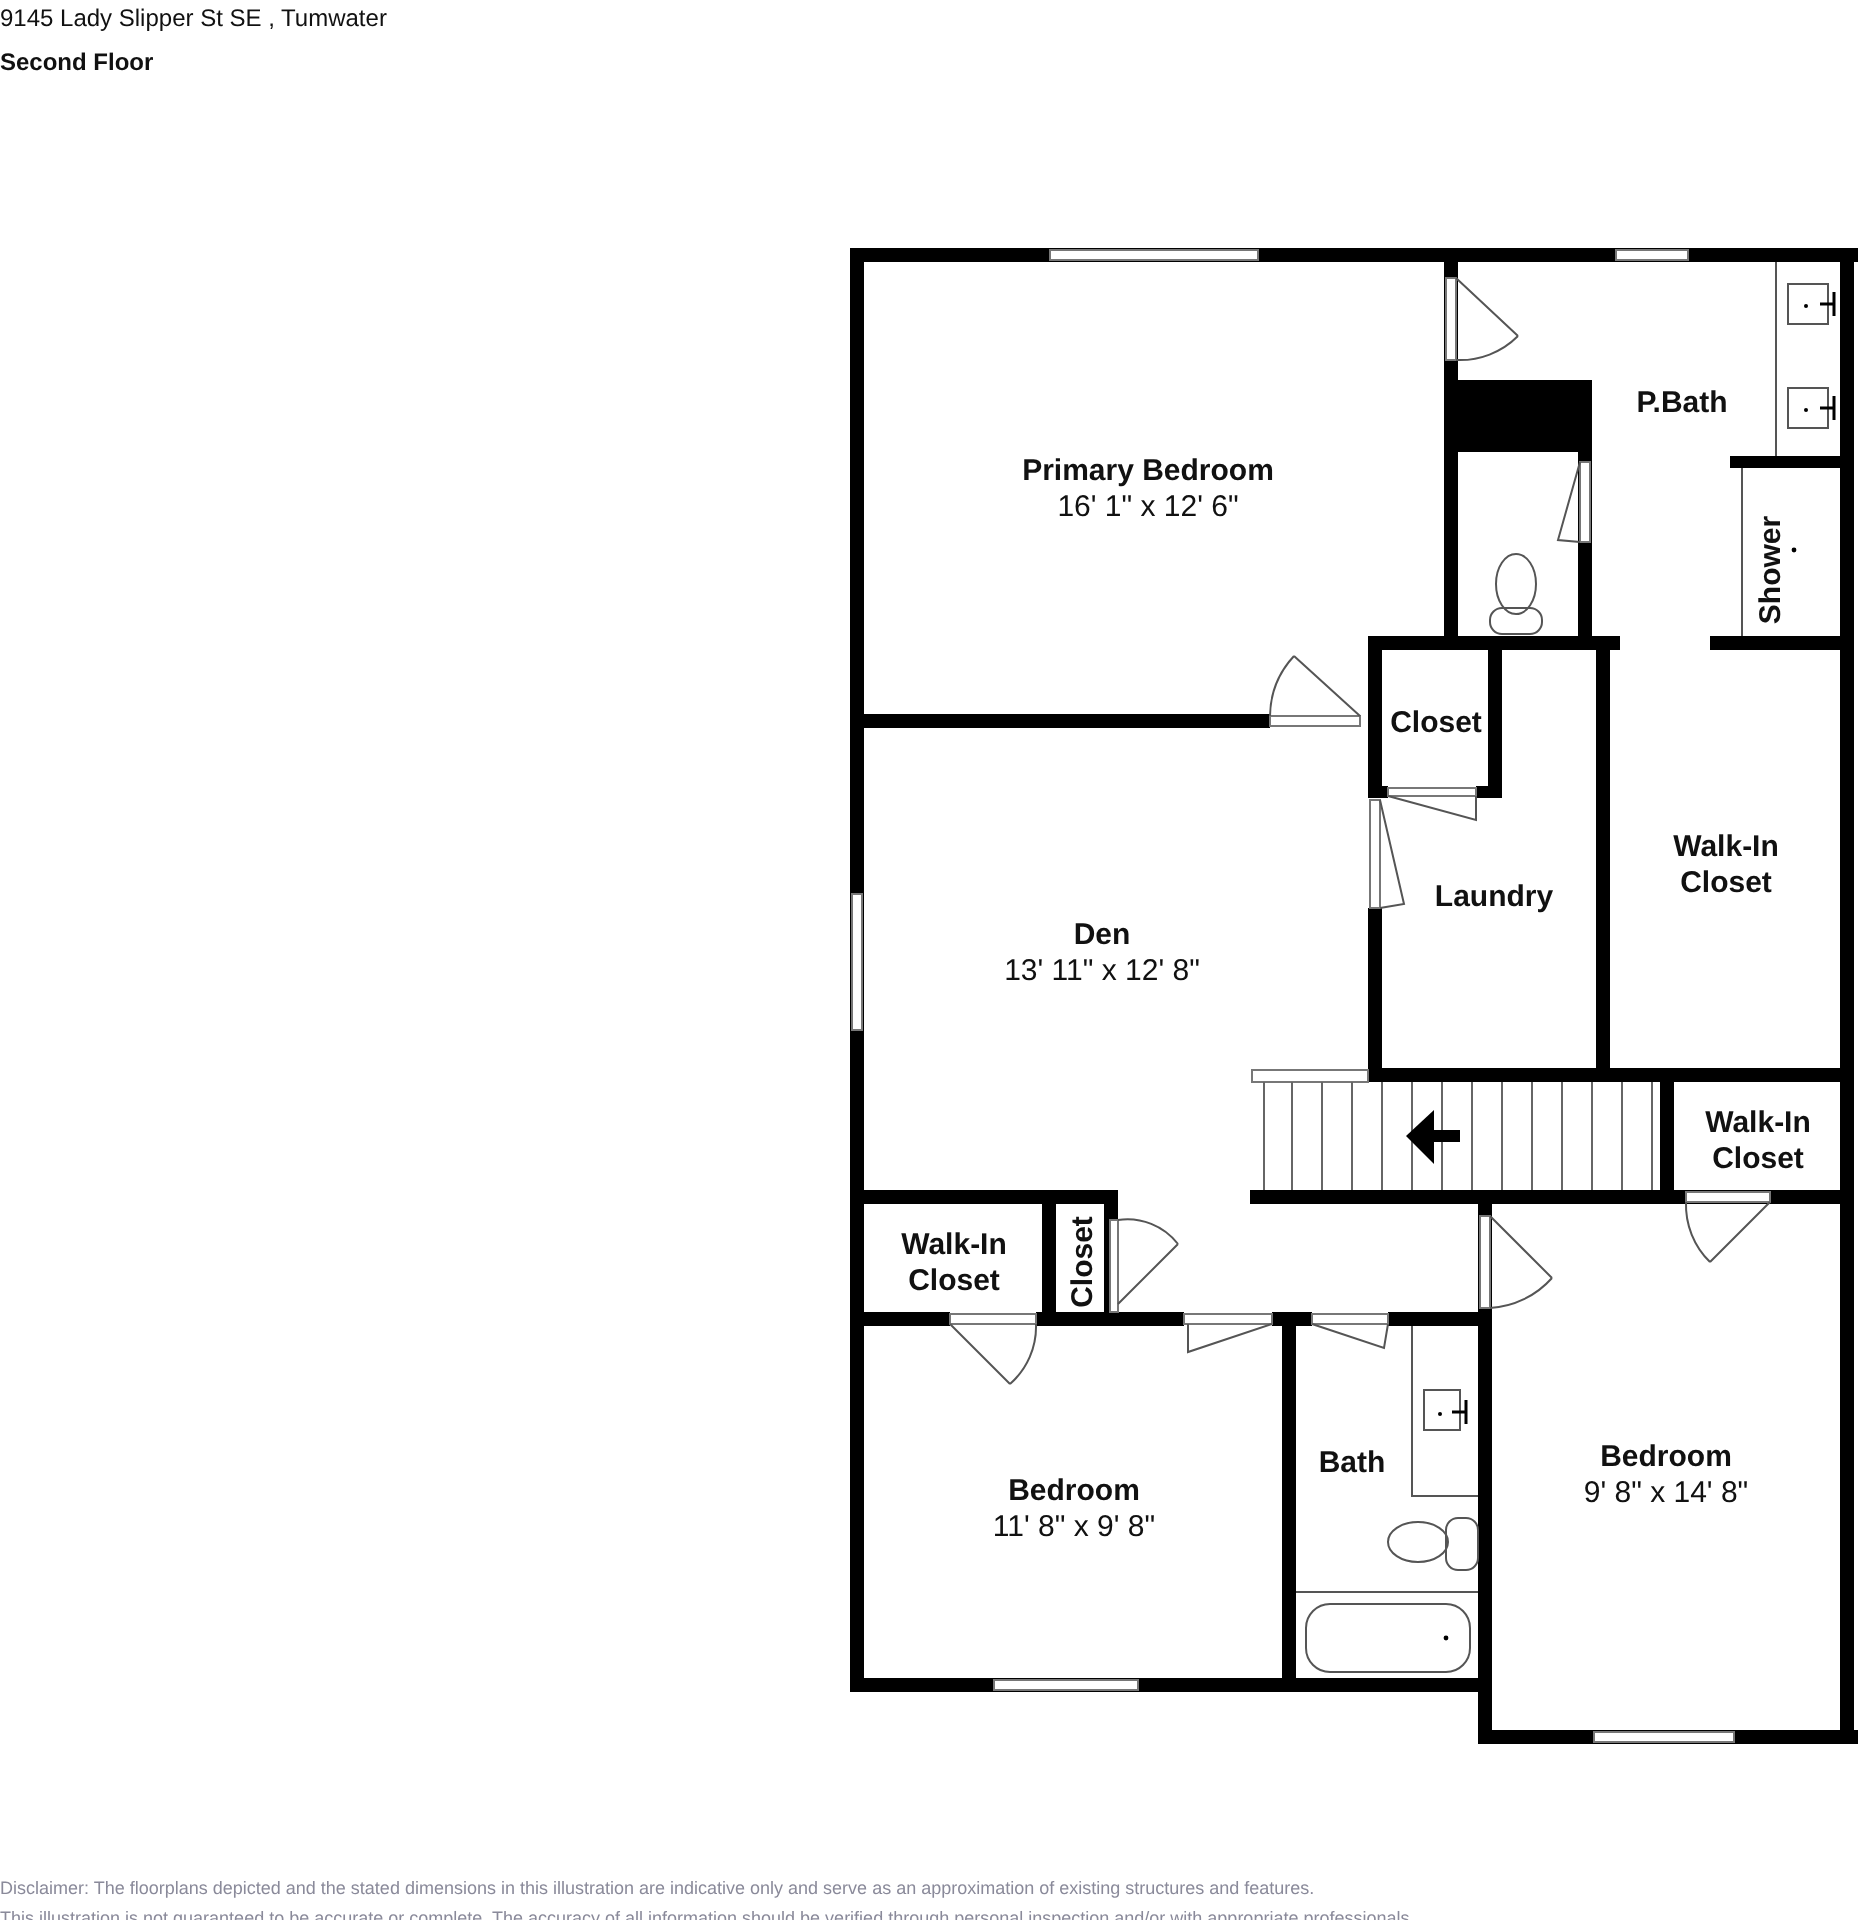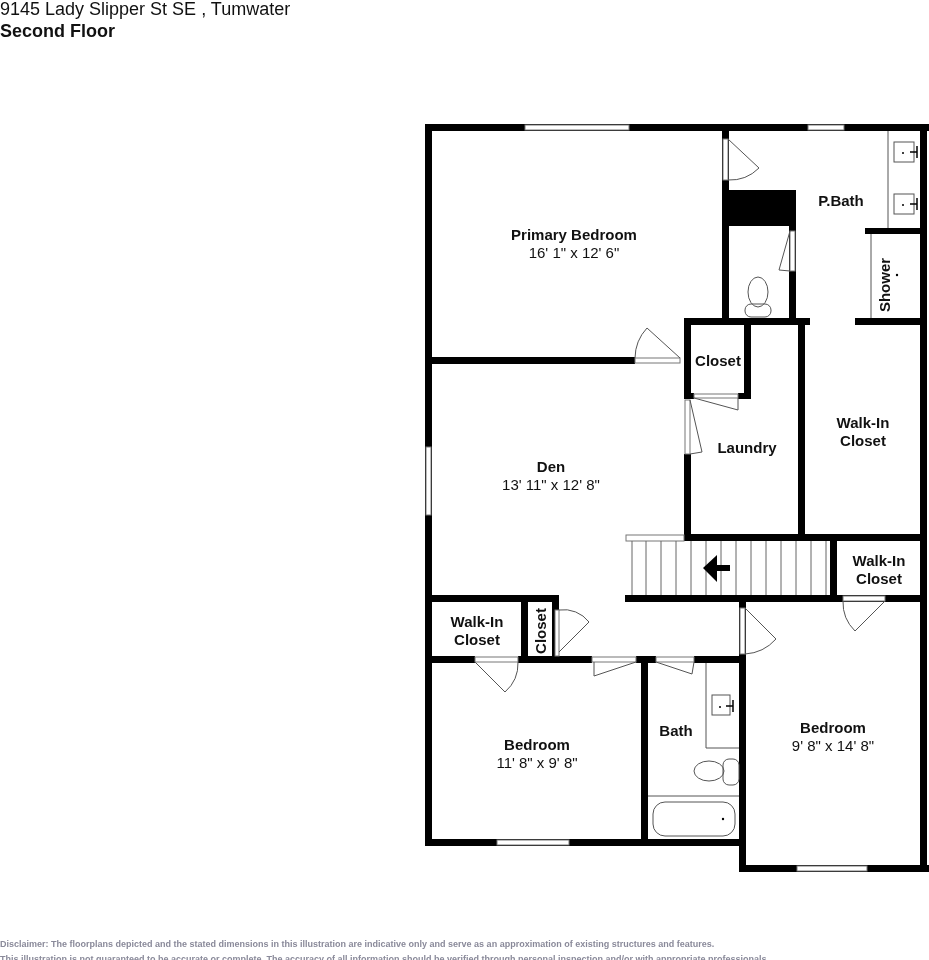--- a/index.html
+++ b/index.html
@@ -1,20 +1,20 @@
 <!DOCTYPE html>
 <html><head>
 <meta charset="utf-8">
 <style>
   html, body { margin:0; padding:0; background:#ffffff; }
   body { width:929px; height:960px; position:relative; overflow:hidden; font-family:"Liberation Sans", sans-serif; }
-  .hdr { position:absolute; left:0; font-size:18px; color:#111; line-height:18px; }
+  .hdr { position:absolute; left:0; font-size:12px; color:#111; line-height:18px; }
   #addr { top:0; }
   #floor { top:22px;font-weight:bold; }
-  .disc { position:absolute; left:0; font-size:9px; color:#8a8a9a; white-space:nowrap;font-weight:bold; }
+  .disc { position:absolute; left:0; font-size:9px; color:#8a8a9a; white-space:nowrap; }
   #disc1 { top:939px; }
   #disc2 { top:954px; }
   svg { position:absolute; left:0; top:0; }
   .room-name { font-family:"Liberation Sans", sans-serif; font-weight:bold; font-size:15px; fill:#111; }
   .room-dim { font-family:"Liberation Sans", sans-serif; font-size:15px; fill:#111; }
   .wall { fill:#000; }
   .thin { fill:none; stroke:#555; stroke-width:1; }
   .win { fill:#fff; stroke:#777; stroke-width:1; }
 </style>
 </head>

